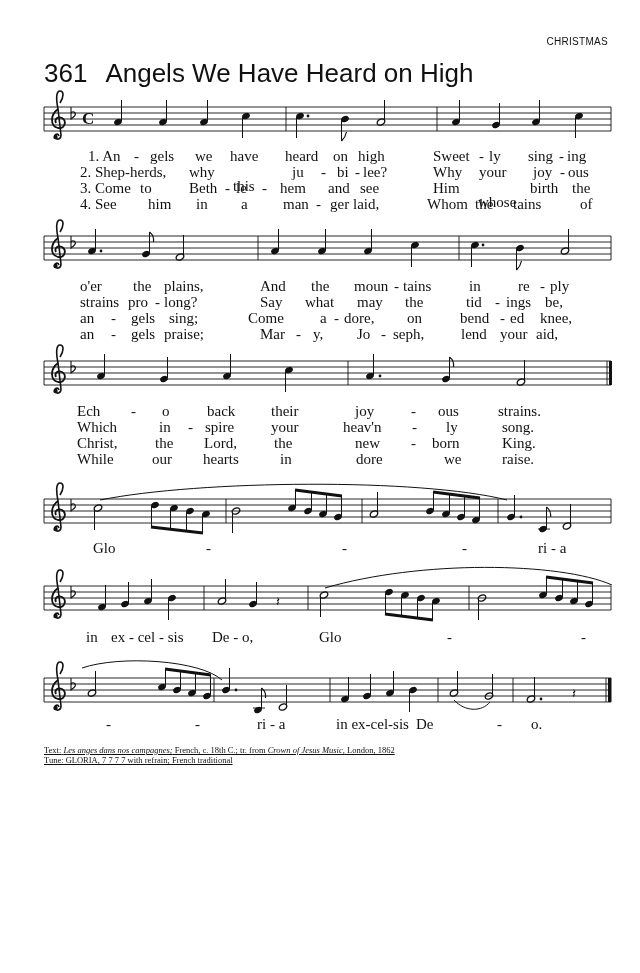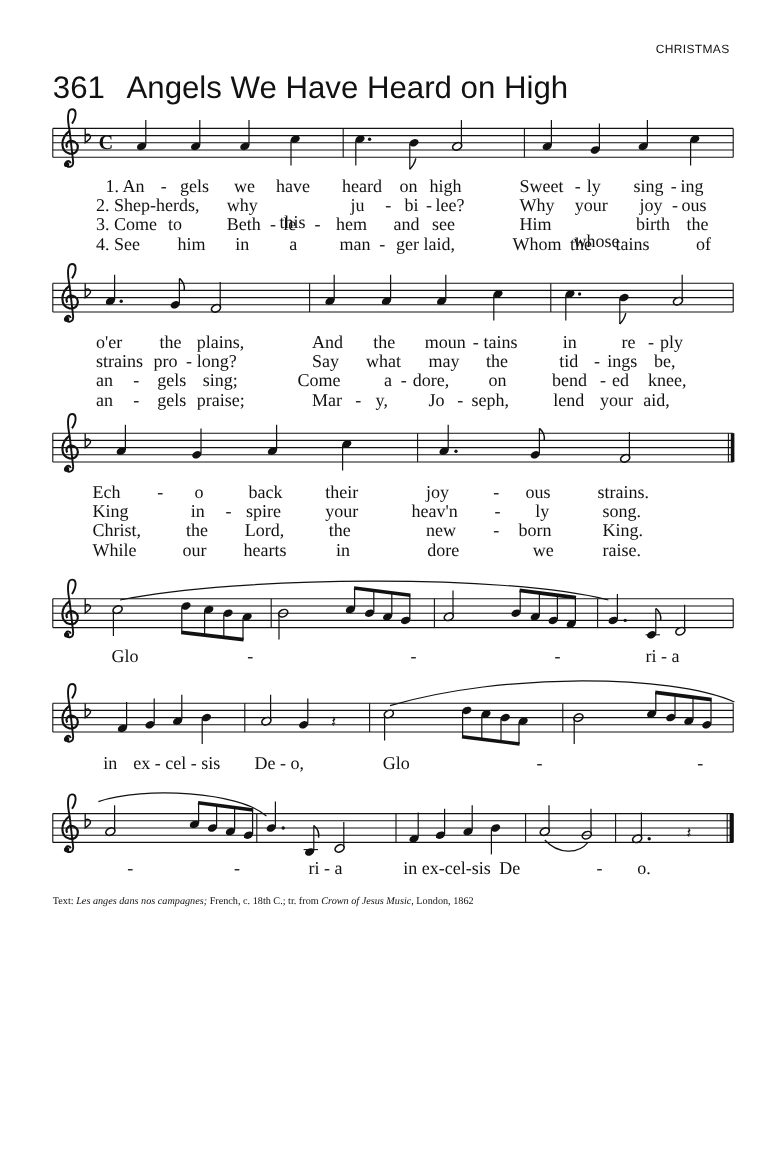--- a/index.html
+++ b/index.html
@@ -2,21 +2,21 @@
 <html><head>
 <meta charset="utf-8">
 <style>
   html, body { margin:0; padding:0; background:#ffffff; }
   body { width:640px; height:973px; position:relative; overflow:hidden; color:#111; }
   .section-label { position:absolute; right:32px; top:36px; font-family:"Liberation Sans", sans-serif; font-size:10px; letter-spacing:0.3px; }
   .hymn-title { position:absolute; left:44px; top:58px; font-family:"Liberation Sans", sans-serif; font-size:26px; font-weight:normal; white-space:nowrap; }
   .hymn-number { display:inline-block; margin-right:18px; }
   svg.music { position:absolute; left:0; top:0; }
   .lyric { position:absolute; font-family:"Liberation Serif", serif; font-size:15px; white-space:pre; line-height:1; }
-  .credits { position:absolute; left:44px; top:745px; font-family:"Liberation Serif", serif; font-size:8.5px; line-height:10px; }
+  .credits { position:absolute; left:44px; top:745px; font-family:"Liberation Serif", serif; font-size:8.5px; line-height:10px;text-decoration:underline; }
   .credits i { font-style:italic; }
 </style>
 </head>
 <body>
 
 <div class="section-label">CHRISTMAS</div>
 <div class="hymn-title">
   <span class="hymn-number">361</span><span>Angels We Have Heard on High</span>
 </div>
 
@@ -462,21 +462,21 @@
   <span class="lyric" style="left:77px;top:404px">Ech</span>
   <span class="lyric" style="left:131px;top:404px">-</span>
   <span class="lyric" style="left:162px;top:404px">o</span>
   <span class="lyric" style="left:207px;top:404px">back</span>
   <span class="lyric" style="left:271px;top:404px">their</span>
   <span class="lyric" style="left:355px;top:404px">joy</span>
   <span class="lyric" style="left:411px;top:404px">-</span>
   <span class="lyric" style="left:438px;top:404px">ous</span>
   <span class="lyric" style="left:498px;top:404px">strains.</span>
 
-  <span class="lyric" style="left:77px;top:420px">King</span>
+  <span class="lyric" style="left:77px;top:420px">Which</span>
   <span class="lyric" style="left:159px;top:420px">in</span>
   <span class="lyric" style="left:188px;top:420px">-</span>
   <span class="lyric" style="left:205px;top:420px">spire</span>
   <span class="lyric" style="left:271px;top:420px">your</span>
   <span class="lyric" style="left:343px;top:420px">heav'n</span>
   <span class="lyric" style="left:412px;top:420px">-</span>
   <span class="lyric" style="left:446px;top:420px">ly</span>
   <span class="lyric" style="left:502px;top:420px">song.</span>
 
   <span class="lyric" style="left:77px;top:436px">Christ,</span>
@@ -519,13 +519,14 @@
   <span class="lyric" style="left:195px;top:717px">-</span>
   <span class="lyric" style="left:257px;top:717px">ri - a</span>
   <span class="lyric" style="left:336px;top:717px">in ex-cel-sis</span>
   <span class="lyric" style="left:416px;top:717px">De</span>
   <span class="lyric" style="left:497px;top:717px">-</span>
   <span class="lyric" style="left:531px;top:717px">o.</span>
 </div>
 
 <div class="credits">
   <div><span>Text:</span> <i>Les anges dans nos campagnes;</i><span> French, c. 18th C.; tr. from </span><i>Crown of Jesus Music,</i><span> London, 1862</span></div>
+  <div>Tune: GLORIA, 7 7 7 7 with refrain; French traditional</div>
 </div>
 
 </body></html>

